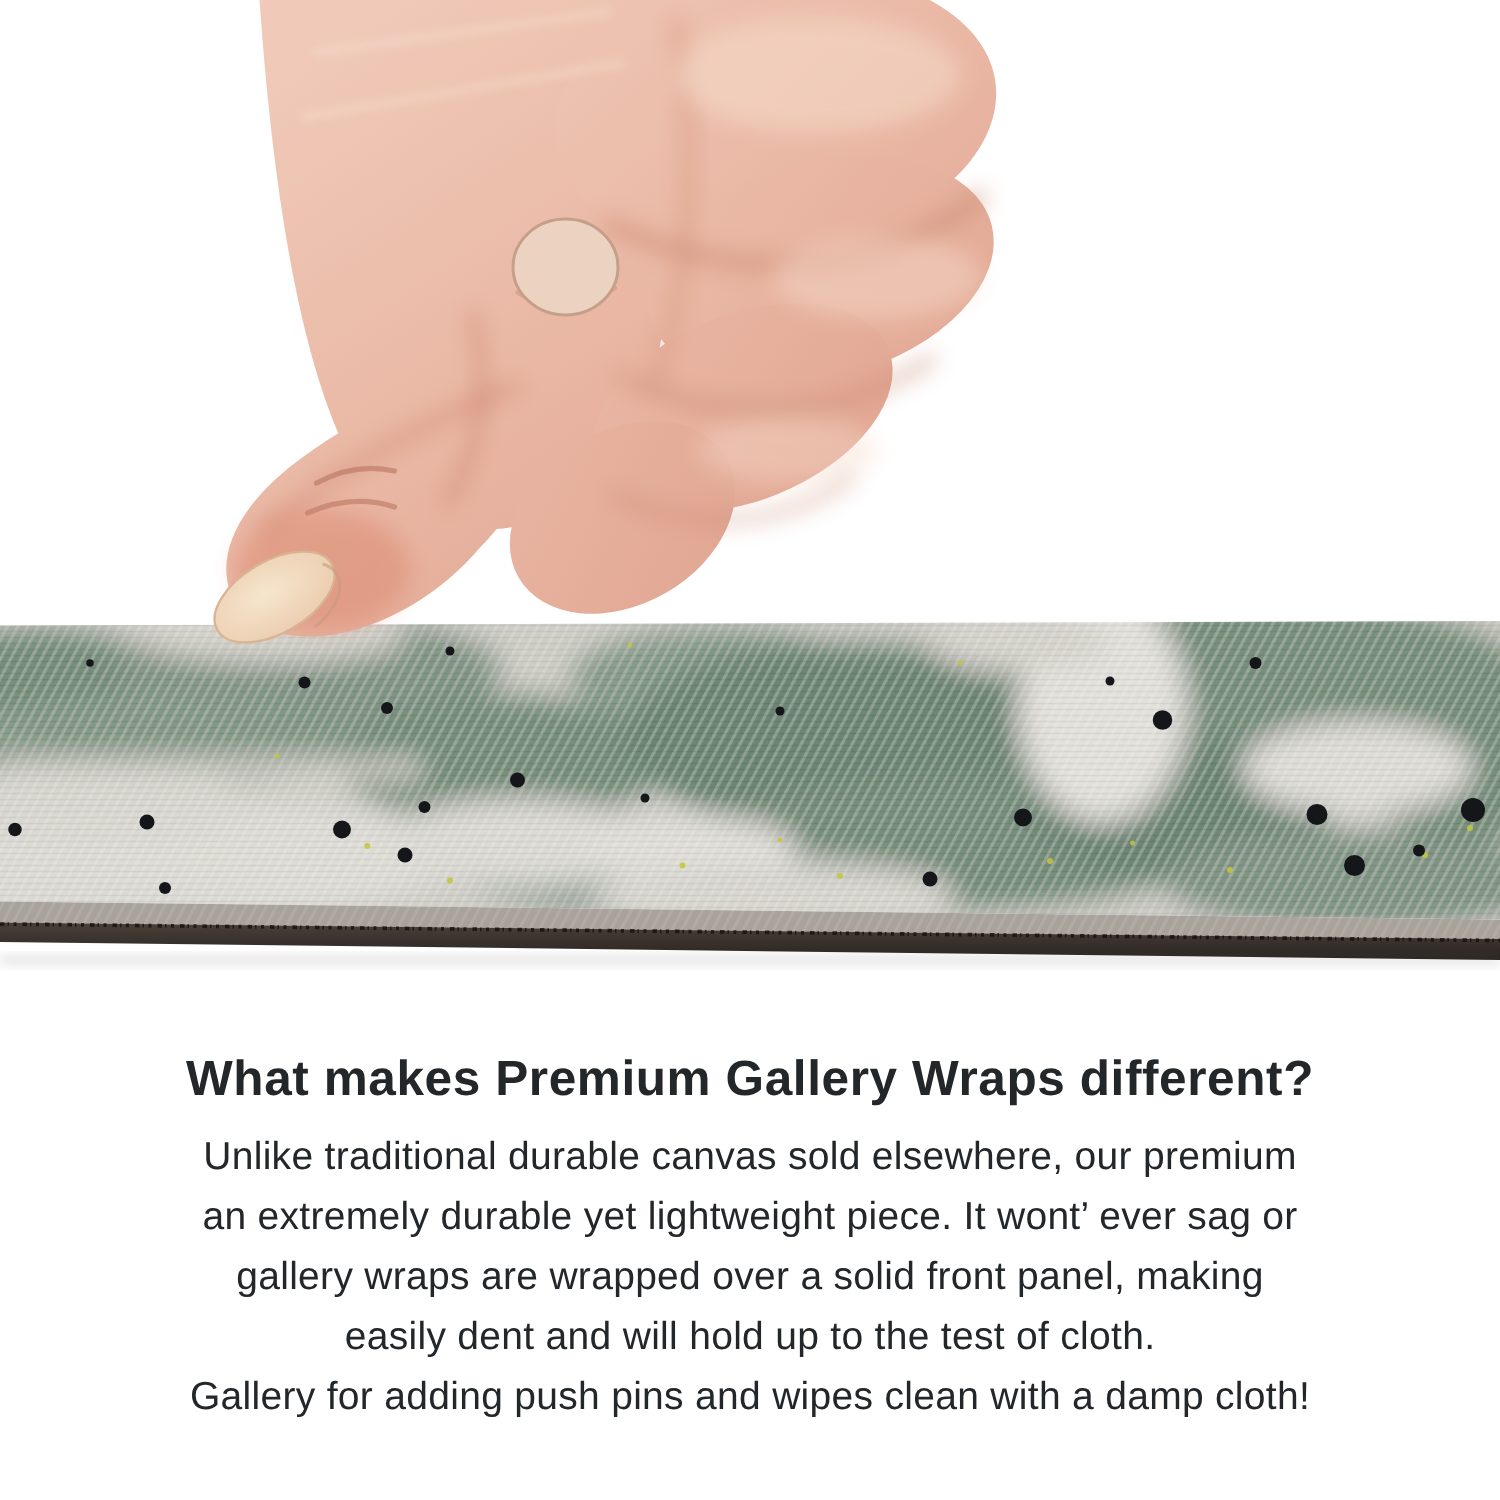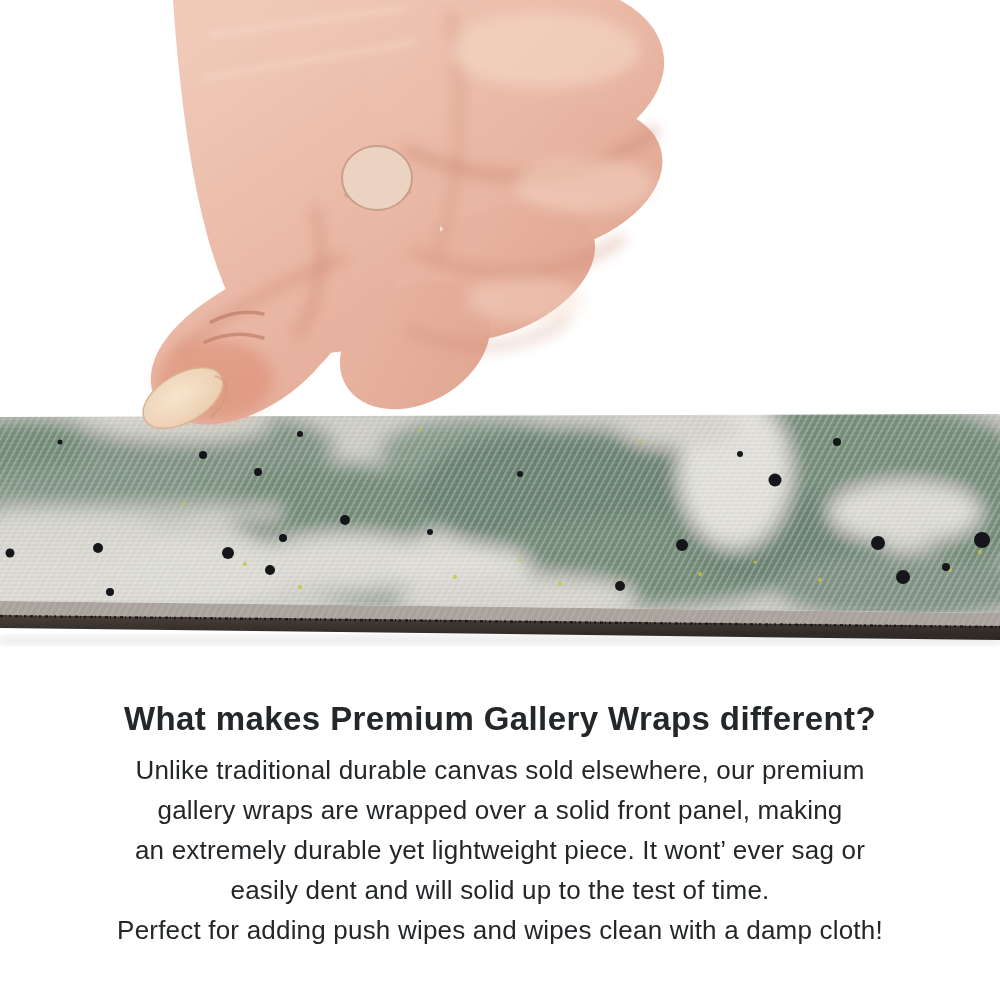--- a/index.html
+++ b/index.html
@@ -200,19 +200,19 @@
     </g>
 
     <ellipse cx="262" cy="178" rx="35" ry="32" fill="#edd5c3" stroke="#c59e89" stroke-width="2" opacity="0.95"></ellipse>
     <ellipse cx="68" cy="398" rx="44" ry="24" transform="rotate(-30 68 398)" fill="url(#nailGrad)" stroke="#d9b392" stroke-width="1.5"></ellipse>
     <path d="M 100,376 A 44 24 -30 0 1 95,418" fill="none" stroke="#c99a7d" stroke-width="2" opacity="0.6"></path>
   </svg>
 
   <div class="info">
     <div class="heading">What makes Premium Gallery Wraps different?</div>
     <div class="line">Unlike traditional durable canvas sold elsewhere, our premium</div>
+    <div class="line">an extremely durable yet lightweight piece. It wont’ ever sag or</div>
     <div class="line">gallery wraps are wrapped over a solid front panel, making</div>
-    <div class="line">an extremely durable yet lightweight piece. It wont’ ever sag or</div>
-    <div class="line">easily dent and will solid up to the test of time.</div>
-    <div class="line">Perfect for adding push wipes and wipes clean with a damp cloth!</div>
+    <div class="line">easily dent and will hold up to the test of cloth.</div>
+    <div class="line">Gallery for adding push pins and wipes clean with a damp cloth!</div>
   </div>
 
 </div>
 
 </body></html>

